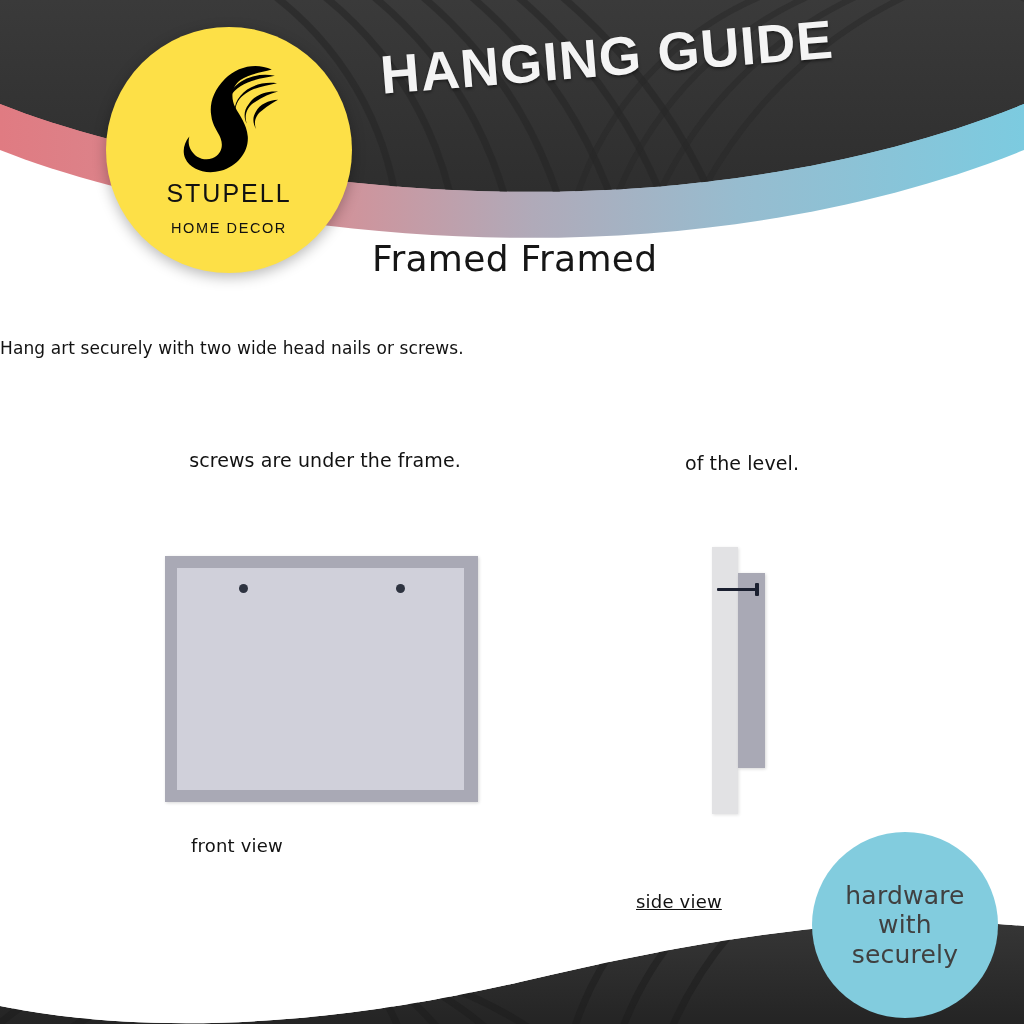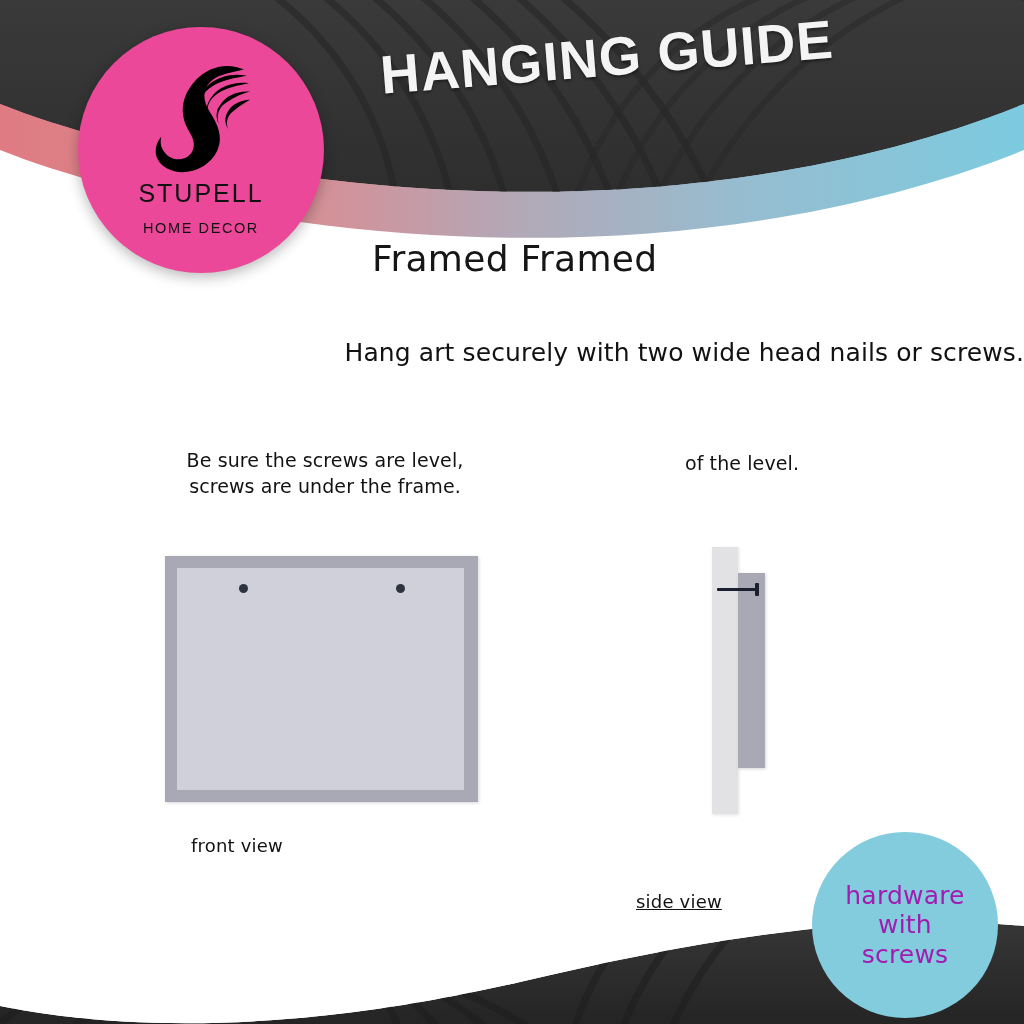--- a/index.html
+++ b/index.html
@@ -6,22 +6,22 @@
   body{width:1024px;height:1024px;overflow:hidden;
        font-family:"Liberation Sans","DejaVu Sans",sans-serif;}
 
   #page{position:relative;width:1024px;height:1024px;background:#ffffff;overflow:hidden;}
 
   
   .wave-layer{position:absolute;left:0;top:0;width:1024px;height:1024px;pointer-events:none;}
 
   
   #logo-badge{
-    position:absolute;left:78px;top:27px;width:246px;height:246px;border-radius:50%;
-    background:#ec4899;box-shadow:0 4px 14px rgba(0,0,0,0.28);
+    position:absolute;left:106px;top:27px;width:246px;height:246px;border-radius:50%;
+    background:#fde047;box-shadow:0 4px 14px rgba(0,0,0,0.28);
     display:flex;flex-direction:column;align-items:center;justify-content:flex-start;
     z-index:6;
   }
   #logo-mark{width:128px;height:120px;margin-top:28px;}
   #logo-word{
     font-size:25px;letter-spacing:2.0px;color:#111111;margin-top:4px;font-weight:400;
     font-family:"Liberation Sans",sans-serif;
   }
   #logo-sub{
     font-size:14.5px;letter-spacing:1.6px;color:#111111;margin-top:12px;font-weight:400;
@@ -38,22 +38,22 @@
     font-family:"Liberation Sans",sans-serif;
   }
 
   
   #product-title{
     position:absolute;left:372px;top:238px;z-index:5;
     font-size:36px;color:#161616;font-weight:400;letter-spacing:0.3px;white-space:nowrap;
     font-family:"DejaVu Sans",sans-serif;
   }
   #main-instruction{
-    position:absolute;left:0;top:338px;width:1024px;text-align:right;z-index:5;
-    font-size:25px;color:#121212;font-weight:500;letter-spacing:0.1px;
+    position:absolute;left:0;top:338px;width:1024px;text-align:left;z-index:5;
+    font-size:17px;color:#121212;font-weight:500;letter-spacing:0.1px;
     font-family:"DejaVu Sans",sans-serif;
   }
 
   
   .caption{
     position:absolute;z-index:5;text-align:center;color:#121212;
     font-size:19px;line-height:1.38;font-weight:500;letter-spacing:0.1px;
     font-family:"DejaVu Sans",sans-serif;
   }
   #caption-front{left:160px;top:447px;width:330px;}
@@ -94,21 +94,21 @@
     font-family:"DejaVu Sans",sans-serif;
   }
   #label-front{left:191px;top:835px;width:260px;}
   #label-side{left:636px;top:891px;width:200px;text-decoration:underline;}
 
   
   #hardware-badge{
     position:absolute;left:812px;top:832px;width:186px;height:186px;border-radius:50%;
     background:#82ccde;z-index:7;
     display:flex;flex-direction:column;align-items:center;justify-content:center;
-    color:#a21caf;line-height:1.18;
+    color:#404040;line-height:1.18;
     font-family:"DejaVu Sans",sans-serif;
   }
   #hardware-badge .bline{font-size:25px;font-weight:400;letter-spacing:0.2px;}
 </style>
 </head>
 <body>
 
 <div id="page">
 
   <svg class="wave-layer" viewBox="0 0 1024 1024" width="1024" height="1024" preserveAspectRatio="none">
@@ -191,21 +191,20 @@
     <div id="logo-sub">HOME DECOR</div>
   </div>
 
   <div id="header-title">HANGING GUIDE</div>
 
   <div id="product-title">Framed Framed</div>
 
   <div id="main-instruction">Hang art securely with two wide head nails or screws.</div>
 
   <div class="caption" id="caption-front">
-    <div>Be sure the screws are level,</div>
     <div>screws are under the frame.</div>
   </div>
 
   <div class="caption" id="caption-side">
     <div>of the level.</div>
   </div>
 
   <div id="front-view">
     <div id="front-frame"></div>
     <div id="front-mat"></div>
@@ -219,16 +218,16 @@
     <div id="side-screw-shaft"></div>
     <div id="side-screw-head"></div>
   </div>
 
   <div class="view-label" id="label-front">front view</div>
   <div class="view-label" id="label-side">side view</div>
 
   <div id="hardware-badge">
     <div class="bline">hardware</div>
     <div class="bline">with</div>
-    <div class="bline">screws</div>
+    <div class="bline">securely</div>
   </div>
 
 </div>
 
 </body></html>

